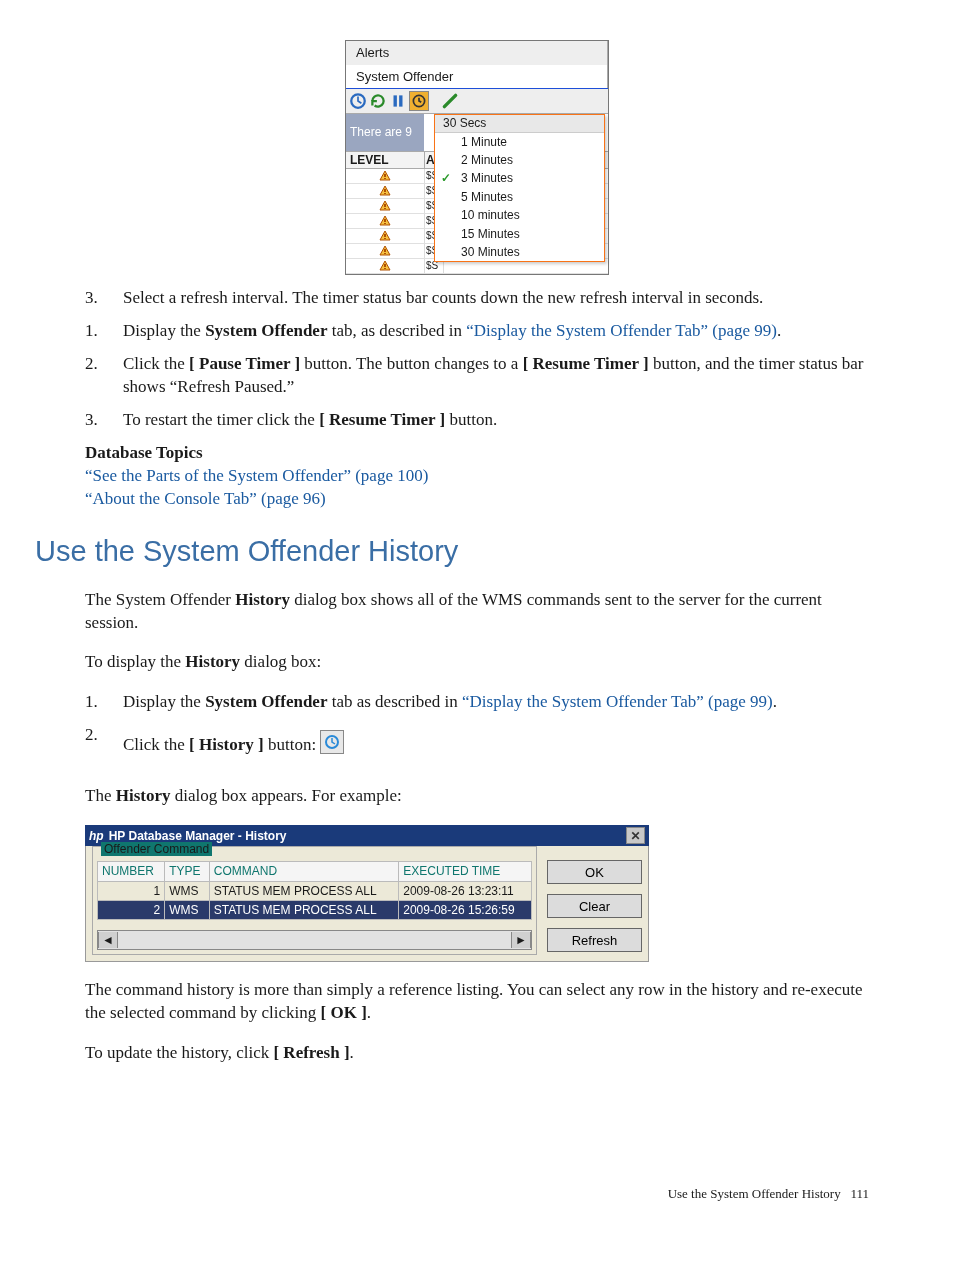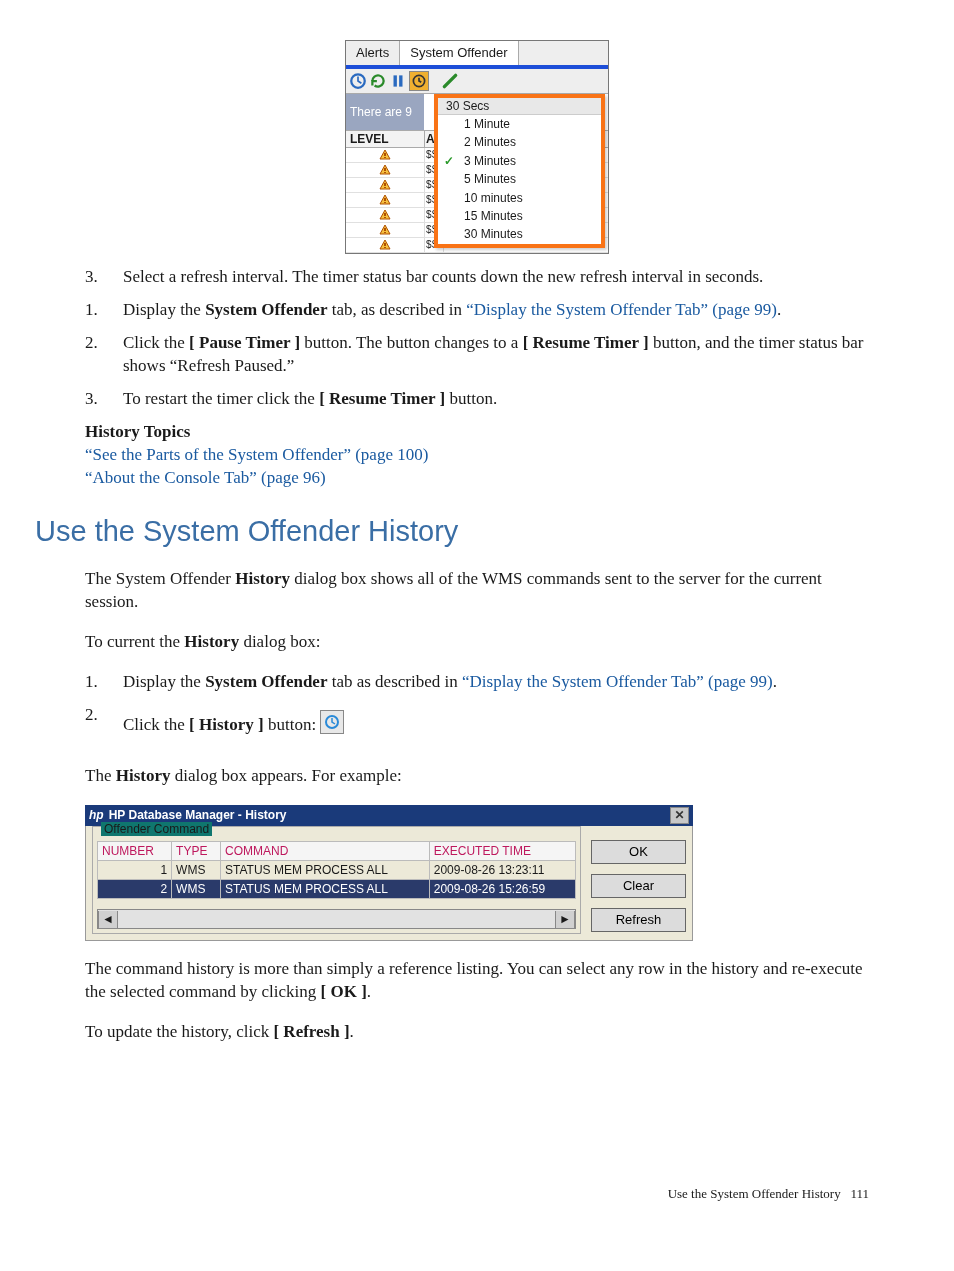--- a/index.html
+++ b/index.html
@@ -16,59 +16,59 @@
   }
   html,body{margin:0;padding:0;background:var(--page-bg);}
   body{
     width:954px;min-height:1271px;margin:0 auto;
     font-family:"Palatino Linotype","Book Antiqua",serif;
     font-size:17px;color:var(--body);line-height:1.35;
     padding:40px 85px 40px 85px;box-sizing:border-box;
   }
   
   .shot1{width:262px;margin:0 auto 12px auto;border:1px solid #777;background:#fff;font-family:Arial,Helvetica,sans-serif;font-size:13px;line-height:1.2;}
-  .shot1 .tabs{display:flex;border-bottom:4px solid #1d4ed8;background:#eee;}
+  .shot1 .tabs{display:flex;border-bottom:1px solid #1d4ed8;background:#eee;flex-direction:column;}
   .shot1 .tabs .tab{padding:4px 10px;border-right:1px solid #aaa;font-size:13px;}
   .shot1 .tabs .tab.active{background:#fff;}
   .shot1 .toolbar{display:flex;align-items:center;gap:2px;padding:2px 3px;border-bottom:1px solid #aaa;background:#eee;position:relative;}
   .shot1 .tico{display:inline-flex;align-items:center;justify-content:center;width:18px;height:18px;}
   .shot1 .lower{position:relative;}
   .shot1 .statusrow{display:flex;align-items:center;justify-content:space-between;border-bottom:1px solid #aaa;}
   .shot1 .statusrow .left{background:var(--menu-highlight);color:#fff;font-size:12px;padding:11px 4px;flex:0 0 70px;}
   .shot1 .hdr{display:flex;border-bottom:1px solid #aaa;font-weight:bold;font-size:12px;background:#f3f3f3;}
   .shot1 .hdr .cL{width:70px;padding:1px 4px;border-right:1px solid #aaa;}
   .shot1 .hdr .cA{width:16px;padding:1px 1px;border-right:1px solid #aaa;}
   .shot1 .row{display:flex;border-bottom:1px solid #e0e0e0;font-size:11px;}
   .shot1 .row .cL{width:70px;padding:1px 4px;border-right:1px solid #dcdcdc;display:flex;align-items:center;justify-content:center;}
   .shot1 .row .cA{width:16px;padding:1px 1px;border-right:1px solid #dcdcdc;font-size:10px;}
-  .shot1 .menu{position:absolute;top:0;left:88px;right:3px;background:#fff;border:4px solid #f97316;font-size:12px;box-shadow:2px 2px 3px rgba(0,0,0,.2);}
+  .shot1 .menu{position:absolute;top:0;left:88px;right:3px;background:#fff;border:1px solid #f97316;font-size:12px;box-shadow:2px 2px 3px rgba(0,0,0,.2);}
   .shot1 .menu .mhead{background:#e8e8e8;padding:1px 8px;border-bottom:1px solid #ccc;}
   .shot1 .menu .mitem{display:flex;align-items:center;gap:6px;padding:2px 8px 2px 26px;position:relative;}
   .shot1 .menu .mitem .chk{position:absolute;left:6px;color:#2a9a2a;font-weight:bold;}
   
   ol{padding-left:0;margin:8px 0 8px 0;}
   ol li{list-style:none;display:flex;gap:16px;margin-bottom:10px;}
   ol li .num{min-width:22px;}
   ol li .txt{flex:1;}
   a.link{color:var(--link);text-decoration:none;}
   .rel-head{font-weight:bold;margin-top:4px;}
   h2.section{color:var(--heading);font-family:Arial,Helvetica,sans-serif;font-weight:normal;font-size:29px;margin:22px 0 8px -50px;}
   
   .histbtn{display:inline-flex;width:22px;height:22px;border:1px solid #888;background:#e8e8e8;align-items:center;justify-content:center;margin:6px 0 14px 0;}
   .histbtn svg{width:16px;height:16px;}
   
-  .dlg{width:608px;margin:4px 4px 14px 0;font-family:Tahoma,Arial,sans-serif;font-size:12px;}
+  .dlg{width:564px;margin:4px 4px 14px 0;font-family:Tahoma,Arial,sans-serif;font-size:12px;}
   .dlg .titlebar{background:var(--titlebar-bg);color:var(--titlebar-fg);display:flex;align-items:center;justify-content:space-between;padding:2px 4px;font-weight:bold;}
   .dlg .titlebar .ttl{display:flex;align-items:center;gap:5px;font-style:italic;}
   .dlg .titlebar .xbtn{background:#c8c8c8;color:#333;width:17px;height:15px;display:flex;align-items:center;justify-content:center;font-weight:bold;border:1px solid #888;font-style:normal;}
   .dlg .body{display:flex;gap:10px;border:1px solid #999;border-top:none;padding:0 6px 6px 6px;background:#ece9d8;}
   .dlg .leftgrp{flex:1;border:1px solid #aaa;margin-top:0;padding:4px;background:#ece9d8;}
   .dlg .grplabel{position:relative;top:-10px;left:4px;background:#0f766e;padding:0 3px;font-size:12px;}
   .dlg table{border-collapse:collapse;width:100%;font-size:12px;margin-top:-6px;}
-  .dlg th{color:#be185d;font-weight:normal;text-align:left;border:1px solid #bbb;padding:1px 4px;background:#f5f5f5;}
+  .dlg th{color:#0f766e;font-weight:normal;text-align:left;border:1px solid #bbb;padding:1px 4px;background:#f5f5f5;}
   .dlg td{border:1px solid #bbb;padding:1px 4px;}
   .dlg tr.sel td{background:var(--sel-row-bg);color:#fff;}
   .dlg .scroll{display:flex;align-items:center;justify-content:space-between;margin-top:10px;height:18px;border:1px solid #888;background:#e2e2e2;}
   .dlg .scroll .arr{width:18px;display:flex;align-items:center;justify-content:center;background:#d0d0d0;border-left:1px solid #888;border-right:1px solid #888;}
   .dlg .btncol{display:flex;flex-direction:column;gap:10px;padding-top:14px;}
   .dlg .wbtn{width:95px;height:24px;border:1px solid #666;background:var(--btn-bg);font-size:13px;}
   .footer{position:absolute;bottom:28px;width:784px;text-align:right;font-size:13px;}
   .pagewrap{position:relative;min-height:1191px;}
 </style>
 </head>
@@ -243,31 +243,31 @@
     </span>
       </li>
   <li>
         <span class="num">3.</span>
     <span class="txt">
       <span>To restart the timer click the </span><b>[ Resume Timer ]</b><span> button.</span>
     </span>
       </li>
 </ol>
 
-<div class="rel-head">History Topics</div>
+<div class="rel-head">Database Topics</div>
 <div><a class="link">“See the Parts of the System Offender” (page 100)</a></div>
 <div><a class="link">“About the Console Tab” (page 96)</a></div>
 
 <h2 class="section">Use the System Offender History</h2>
 
 <p>
   <span>The System Offender </span><b>History</b><span> dialog box shows all of the WMS commands sent to the server for the current session.</span>
 </p>
 <p>
-  <span>To current the </span><b>History</b><span> dialog box:</span>
+  <span>To display the </span><b>History</b><span> dialog box:</span>
 </p>
 
 <ol>
   <li>
         <span class="num">1.</span>
     <span class="txt">
       <span>Display the </span><b>System Offender</b><span> tab as described in </span><a class="link">“Display the System Offender Tab” (page 99)</a><span>.</span>
     </span>
       </li>
   <li>

